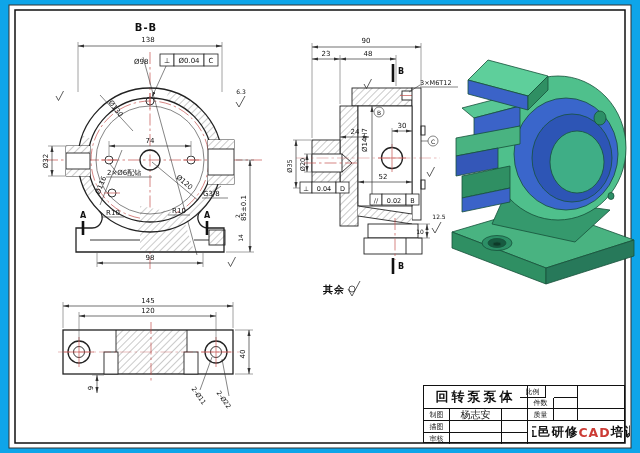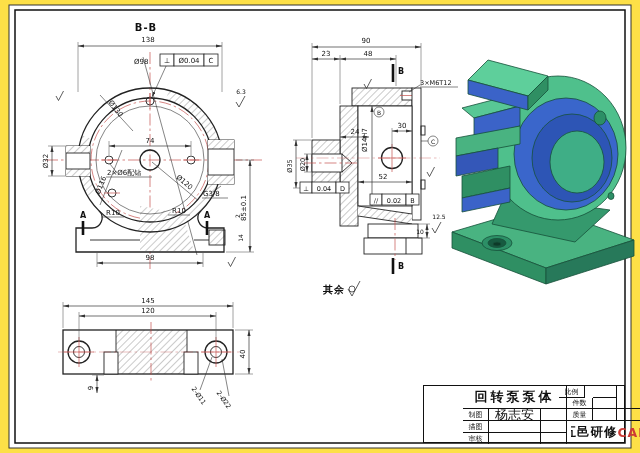--- a/index.html
+++ b/index.html
@@ -1,16 +1,16 @@
 <!DOCTYPE html>
 <html><head>
 <meta charset="utf-8">
 <style>
   html,body{margin:0;padding:0;background:#e9e9e9;}
-  #sheet{position:relative;width:640px;height:453px;background:#fde047;overflow:hidden;
+  #sheet{position:relative;width:640px;height:453px;background:#0ea5e9;overflow:hidden;
          font-family:"DejaVu Sans","Liberation Sans",sans-serif;}
   svg text{font:7px "DejaVu Sans","Liberation Sans",sans-serif;fill:#111;text-anchor:middle;}
   svg text.t10{font-size:10px;font-weight:bold;letter-spacing:1px;}
   svg text.t8{font-size:8px;font-weight:bold;}
   svg text.t65{font-size:6.5px;}
   svg text.t6{font-size:6px;}
   svg text.tas{text-anchor:start;}
   .ol{fill:none;stroke:#222;stroke-width:1.3;}
   .md{fill:none;stroke:#222;stroke-width:0.9;}
   .thin{fill:none;stroke:#333;stroke-width:0.6;}
@@ -23,26 +23,26 @@
   .htn{fill:url(#hatch);stroke:none;}
   .wf{fill:#fff;stroke:#222;stroke-width:0.9;}
   .thick{stroke:#111;stroke-width:2.6;}
   .fcf rect{fill:#fff;stroke:#222;stroke-width:0.8;}
   .iso *{stroke:#17513a;stroke-width:0.8;}
   .rough{fill:none;stroke:#333;stroke-width:0.8;}
   
   #tb{position:absolute;left:423px;top:385px;width:202px;height:58px;border:1.6px solid #111;
       background:#fff;box-sizing:border-box;}
   .cell{position:absolute;box-sizing:border-box;border-right:1px solid #111;border-bottom:1px solid #111;
-        display:flex;align-items:center;justify-content:center;font-size:7px;color:#111;overflow:hidden;white-space:nowrap;margin-left:39px;}
+        display:flex;align-items:center;justify-content:center;font-size:7px;color:#111;overflow:hidden;white-space:nowrap;}
   .pn{font-size:13px;font-weight:bold;letter-spacing:3px;}
   .org{font-size:12.5px;font-weight:bold;letter-spacing:1px;}
   .orgred{color:#cc3b35;}
   .lb{justify-content:center;}
-  .nm{font-size:13px;}
+  .nm{font-size:10px;}
 </style>
 </head>
 <body>
 
 <div id="sheet">
 <svg width="640" height="453" viewBox="0 0 640 453">
   <defs>
     <pattern id="hatch" width="5" height="5" patternUnits="userSpaceOnUse" patternTransform="rotate(45)">
       <rect width="5" height="5" fill="#fff"></rect>
       <line x1="0" y1="0" x2="0" y2="5" stroke="#666" stroke-width="0.7"></line>

